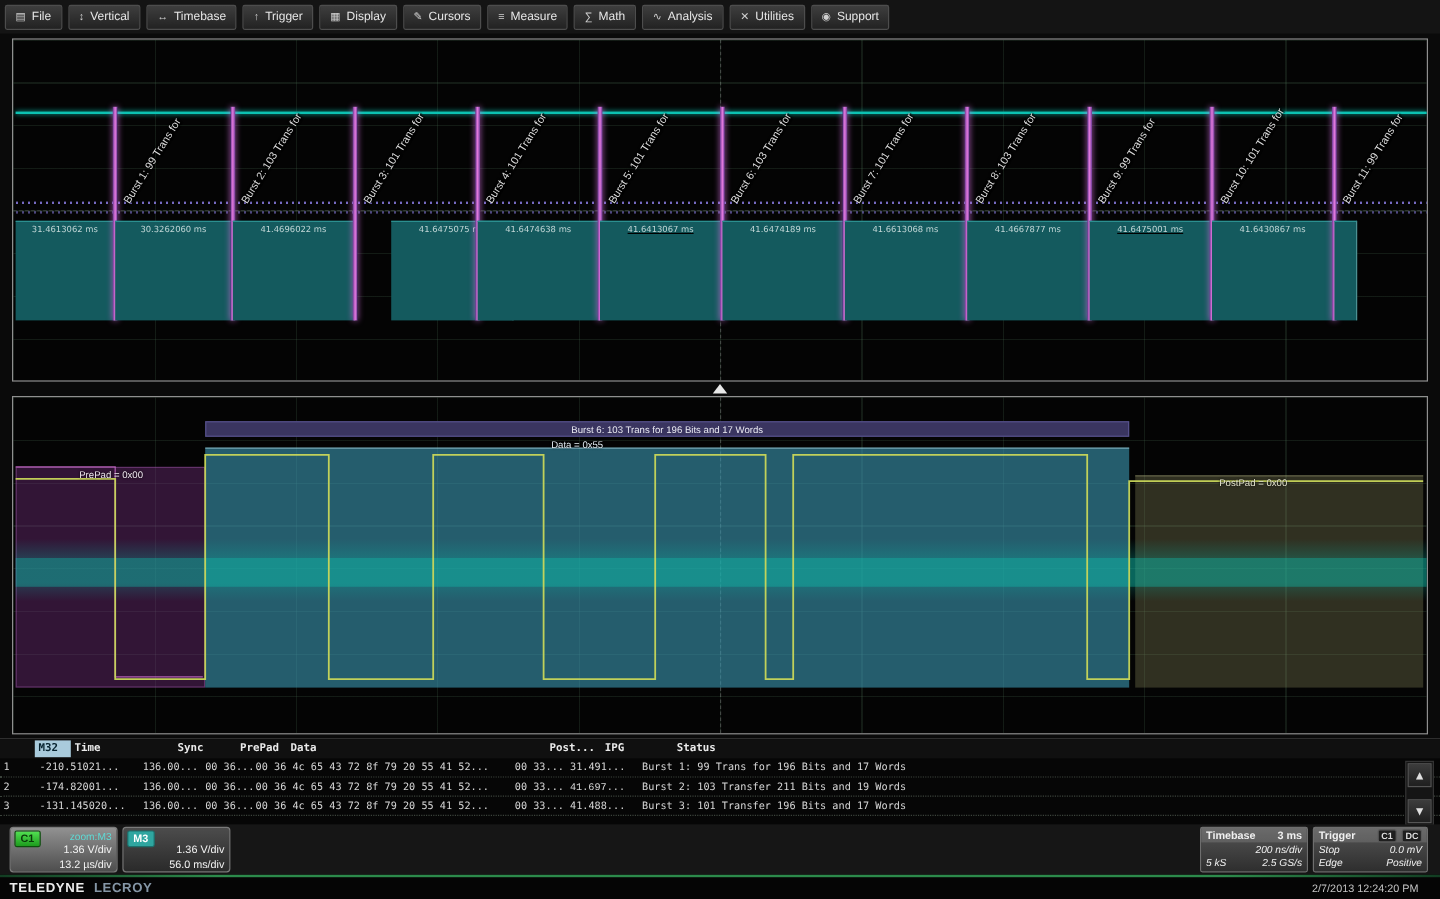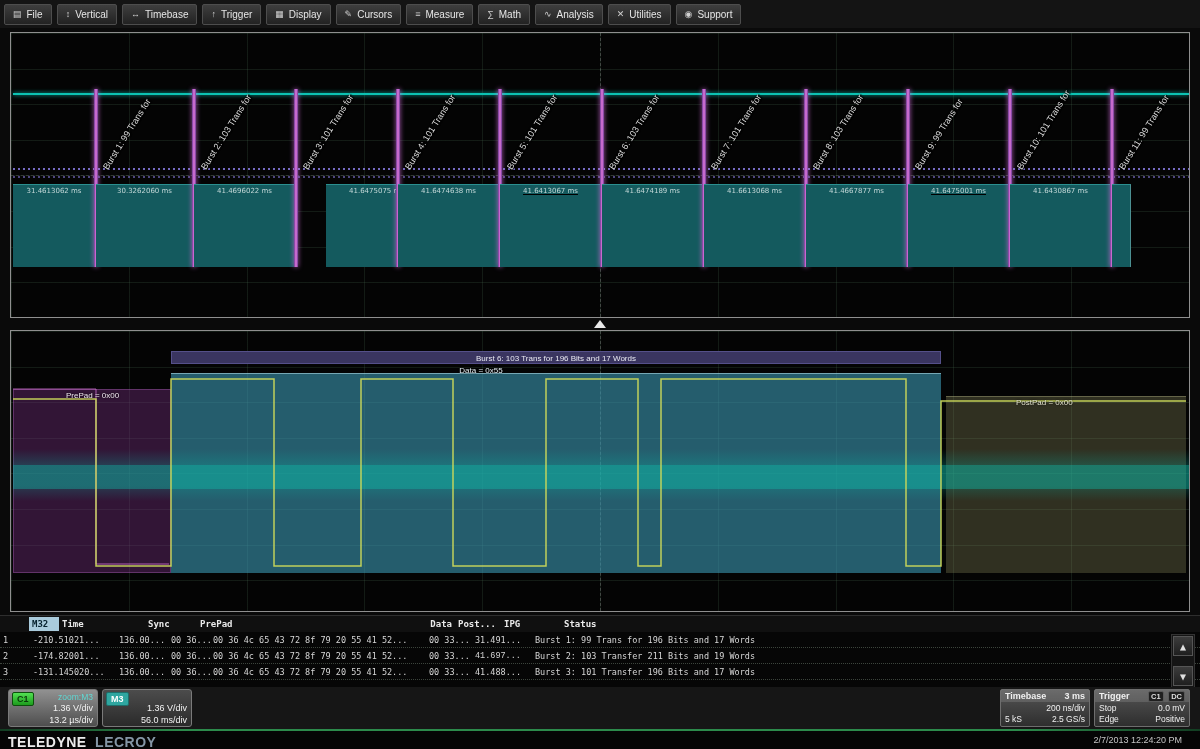--- a/index.html
+++ b/index.html
@@ -92,30 +92,30 @@
   .ch-badge{position:absolute;top:2px;left:3px;padding:0 4px;border-radius:2px;font-weight:bold;
             font-size:9px;line-height:12px;}
   .badge-green{background:linear-gradient(#52e052,#1d9c1d);color:#0a3a0a;border:1px solid #0c4f0c;}
   .badge-teal{background:#2fa6a0;color:#fff;border:1px solid #1d6f6b;}
   .ch-title{position:absolute;top:2px;right:4px;font-size:8.5px;color:#5fd9d4;}
   .ch-l1{position:absolute;top:13px;right:4px;} .ch-l2{position:absolute;top:25px;right:4px;}
   .info-box{position:absolute;top:2px;height:38px;border:1px solid #6e6e6e;border-radius:2px;
             background:linear-gradient(#555,#2e2e2e);color:#f0f0f0;font-size:8.5px;box-sizing:border-box;}
   .info-box .hdr{display:flex;justify-content:space-between;align-items:center;height:12px;
                  background:rgba(255,255,255,.13);padding:0 4px;font-weight:bold;font-size:9px;}
-  .info-box .row{display:flex;justify-content:space-between;padding:0 4px;margin-top:1px;}
+  .info-box .row{display:flex;justify-content:space-between;padding:0 4px;margin-top:1px;font-style:italic;}
   .tb-box{left:1000px;width:90px;} .trg-box{left:1094px;width:96px;}
   .src-badge{display:inline-block;background:#1f1f1f;border:1px solid #5a5a5a;border-radius:2px;
              padding:0 2px;font-size:7.5px;font-weight:bold;color:#ddd;margin-left:2px;line-height:9px;}
 
   
   .footer{position:absolute;top:729px;left:0;width:1200px;height:20px;background:#050505;}
   .green-line{position:absolute;top:0;left:0;width:1200px;height:2px;
               background:linear-gradient(to right,#123d22,#2c8a4b 15%,#2c8a4b 85%,#123d22);}
-  .brand{position:absolute;left:8px;top:5px;font-size:14px;font-weight:bold;letter-spacing:.5px;}
+  .brand{position:absolute;left:8px;top:5px;font-size:11px;font-weight:bold;letter-spacing:.5px;}
   .brand .b1{color:#ececec;} .brand .b2{color:#8596a6;margin-left:4px;}
   .stamp{position:absolute;right:18px;top:6px;font-size:9px;color:#c4c4c4;}
 </style>
 </head>
 <body>
 
 <div class="screen">
 
   <div class="menubar">
       <div class="menu-btn">
@@ -251,21 +251,21 @@
     <div class="reg-label" style="left:55px;top:60px">PrePad = 0x00</div>
     <div class="reg-label" style="left:1005px;top:67px;color:#e6e6cf">PostPad = 0x00</div>
   </div>
 
   <div class="datatable">
     <div class="thead" id="table-head">
         <div class="th first" style="width: 30px;">M32</div>
         <div class="th" style="width: 86px;">Time</div>
         <div class="th" style="width: 52px;">Sync</div>
         <div class="th" style="width: 42px;">PrePad</div>
-        <div class="th" style="width: 216px; text-align: right;">Data</div>
+        <div class="th" style="width: 216px;">Data</div>
         <div class="th" style="width: 46px;">Post...</div>
         <div class="th" style="width: 60px;">IPG</div>
         <div class="th" style="width: 640px;">Status</div>
       </div>
     <div id="table-body">
         <div class="trow">
           <div class="td" style="width: 30px;">1</div>
           <div class="td" style="width: 86px;">-210.51021...</div>
           <div class="td" style="width: 52px;">136.00...</div>
           <div class="td" style="width: 42px;">00 36...</div>

